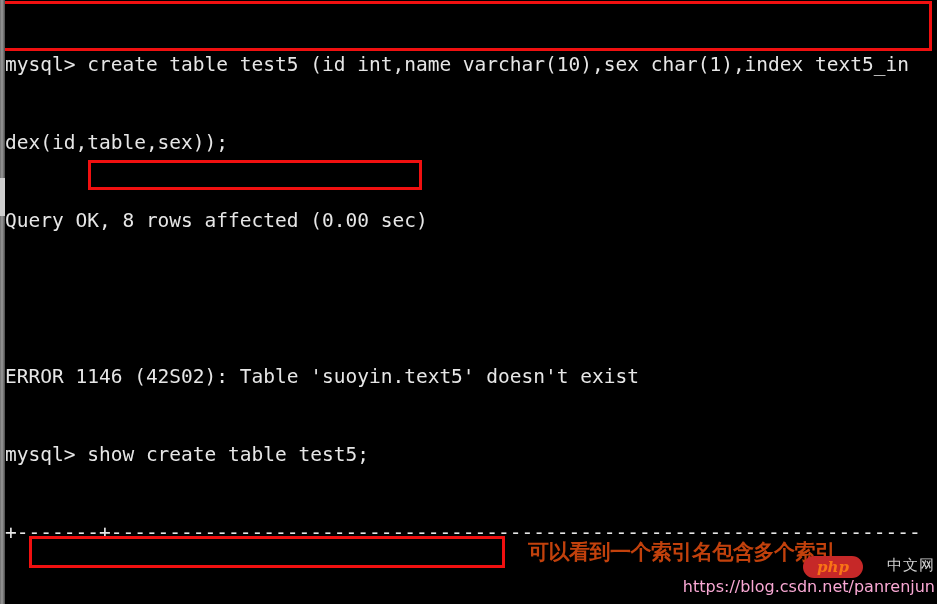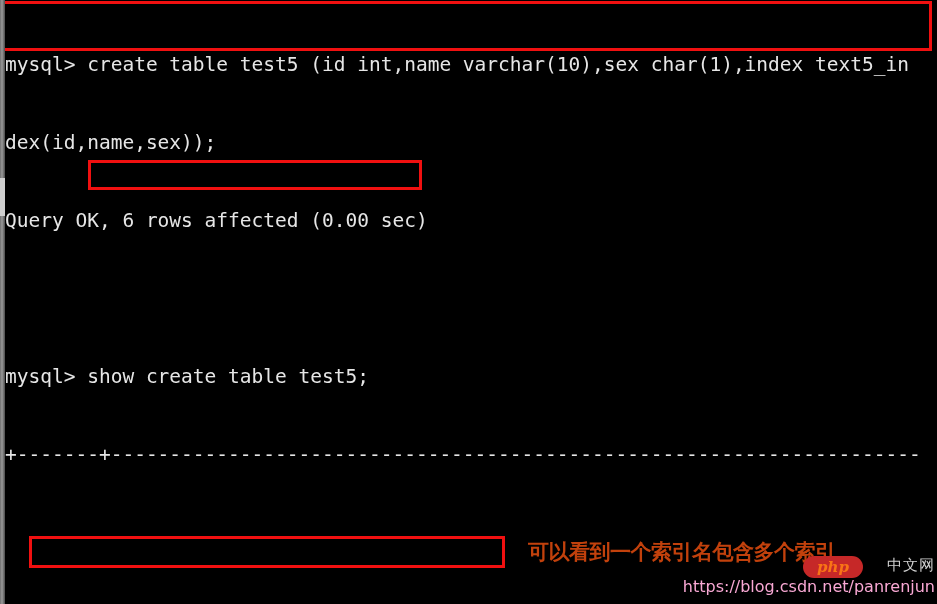--- a/index.html
+++ b/index.html
@@ -139,23 +139,24 @@
 <body>
 
 <div id="screen">
 
   <div id="scrollbar-gutter">
     <div id="scrollbar-thumb"></div>
   </div>
 
   <div id="term">
     <div class="row">mysql&gt; create table test5 (id int,name varchar(10),sex char(1),index text5_in</div>
-    <div class="row">dex(id,name,sex));</div>
-    <div class="row">Query OK, 6 rows affected (0.00 sec)</div>
+    <div class="row">dex(id,table,sex));</div>
+    <div class="row">Query OK, 8 rows affected (0.00 sec)</div>
     <div class="row"></div>
+    <div class="row">ERROR 1146 (42S02): Table 'suoyin.text5' doesn't exist</div>
     <div class="row">mysql&gt; show create table test5;</div>
     <div class="row">+-------+---------------------------------------------------------------------</div>
     
     
     
     
     
     
     
     

